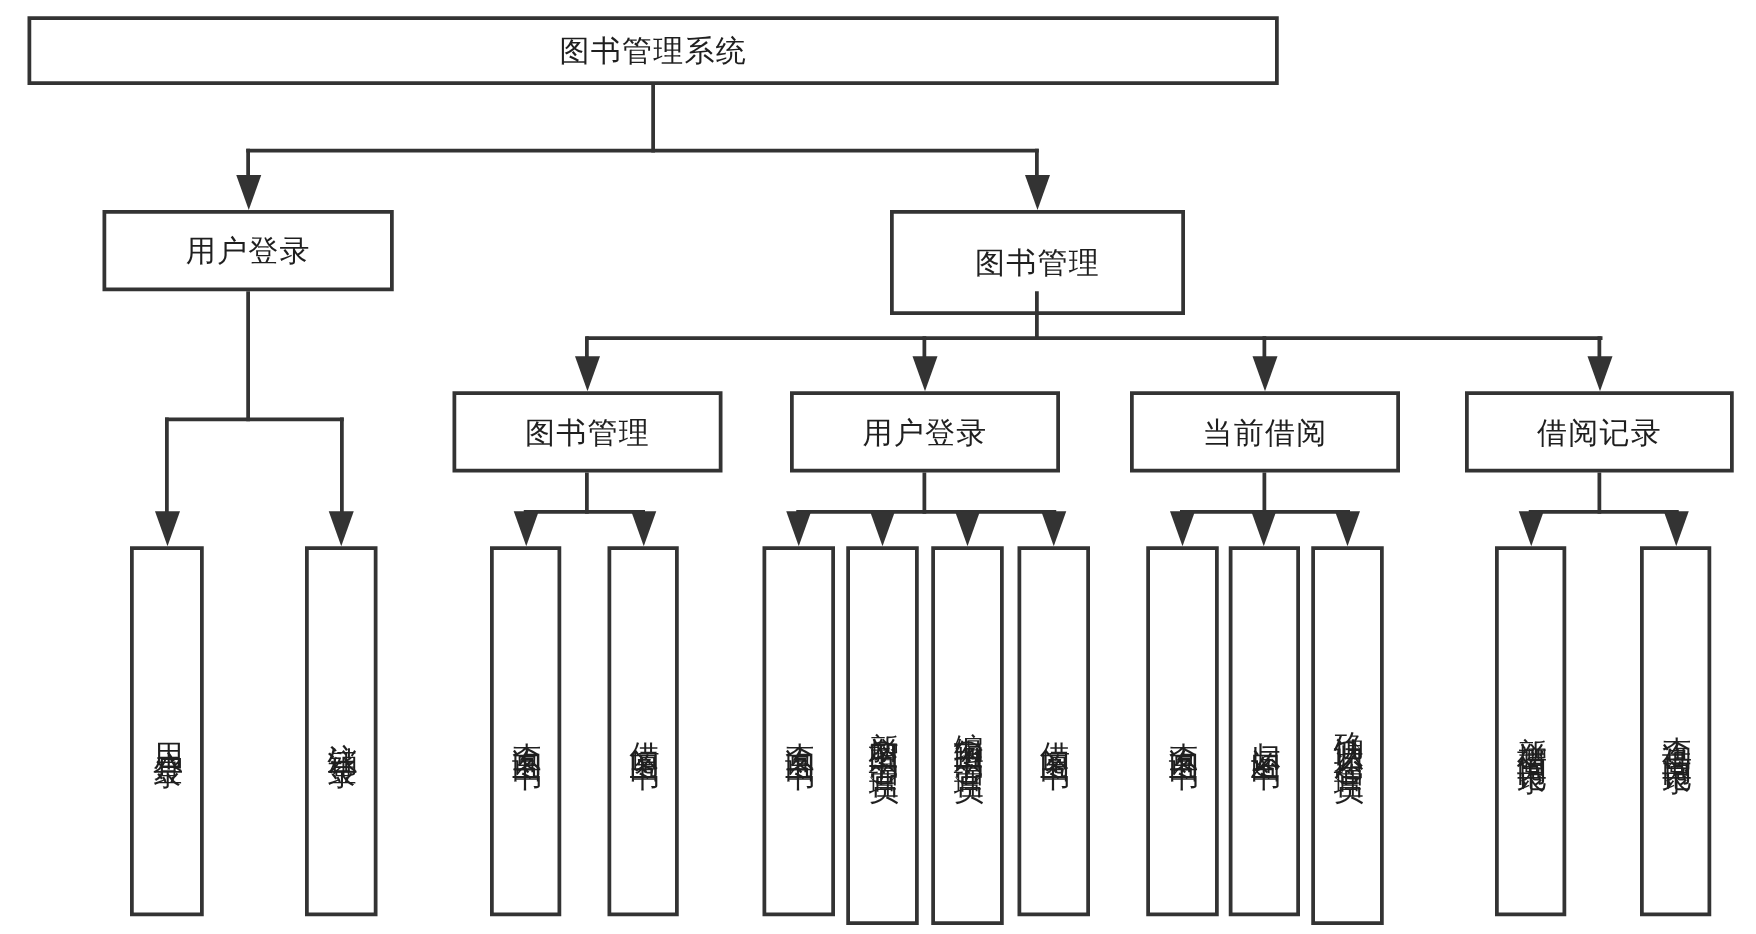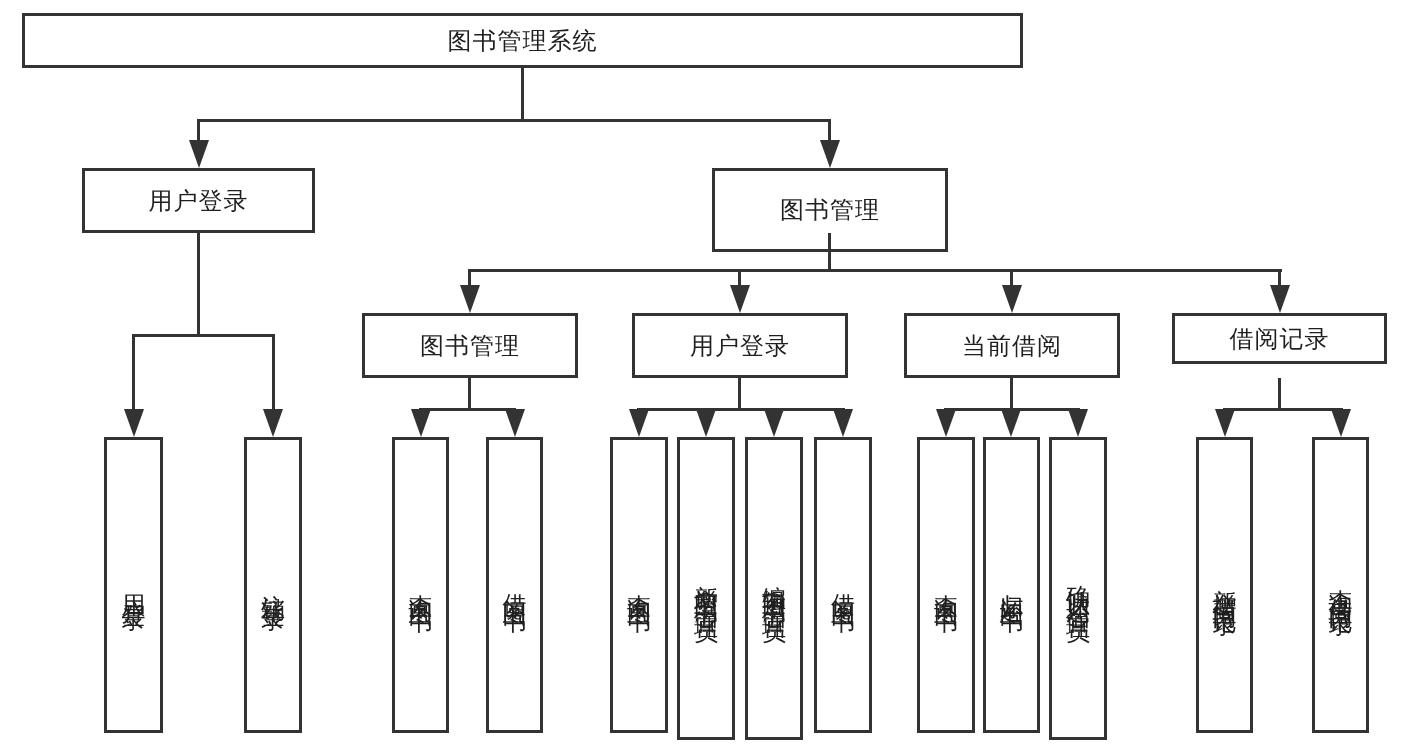--- a/index.html
+++ b/index.html
@@ -88,21 +88,21 @@
   <div class="line" style="left:738px; top:269px; width:3px; height:19px;"></div>
   <div class="arrow" style="left:730px; top:285px;"></div>
   <div class="line" style="left:1010px; top:269px; width:3px; height:19px;"></div>
   <div class="arrow" style="left:1002px; top:285px;"></div>
   <div class="line" style="left:1278px; top:269px; width:3px; height:19px;"></div>
   <div class="arrow" style="left:1270px; top:285px;"></div>
 
   <div class="box hbox" style="left:362px; top:313px; width:216px; height:65px;">图书管理</div>
   <div class="box hbox" style="left:632px; top:313px; width:216px; height:65px;">用户登录</div>
   <div class="box hbox" style="left:904px; top:313px; width:216px; height:65px;">当前借阅</div>
-  <div class="box hbox" style="left:1172px; top:313px; width:215px; height:51px;">借阅记录</div>
+  <div class="box hbox" style="left:1172px; top:313px; width:215px; height:65px;">借阅记录</div>
 
   <div class="line" style="left:468px; top:378px; width:3px; height:33px;"></div>
   <div class="line" style="left:419px; top:408px; width:97px; height:3px;"></div>
   <div class="arrow" style="left:411px; top:409px;"></div>
   <div class="arrow" style="left:505px; top:409px;"></div>
 
   <div class="line" style="left:738px; top:378px; width:3px; height:33px;"></div>
   <div class="line" style="left:637px; top:408px; width:208px; height:3px;"></div>
   <div class="arrow" style="left:629px; top:409px;"></div>
   <div class="arrow" style="left:696px; top:409px;"></div>

